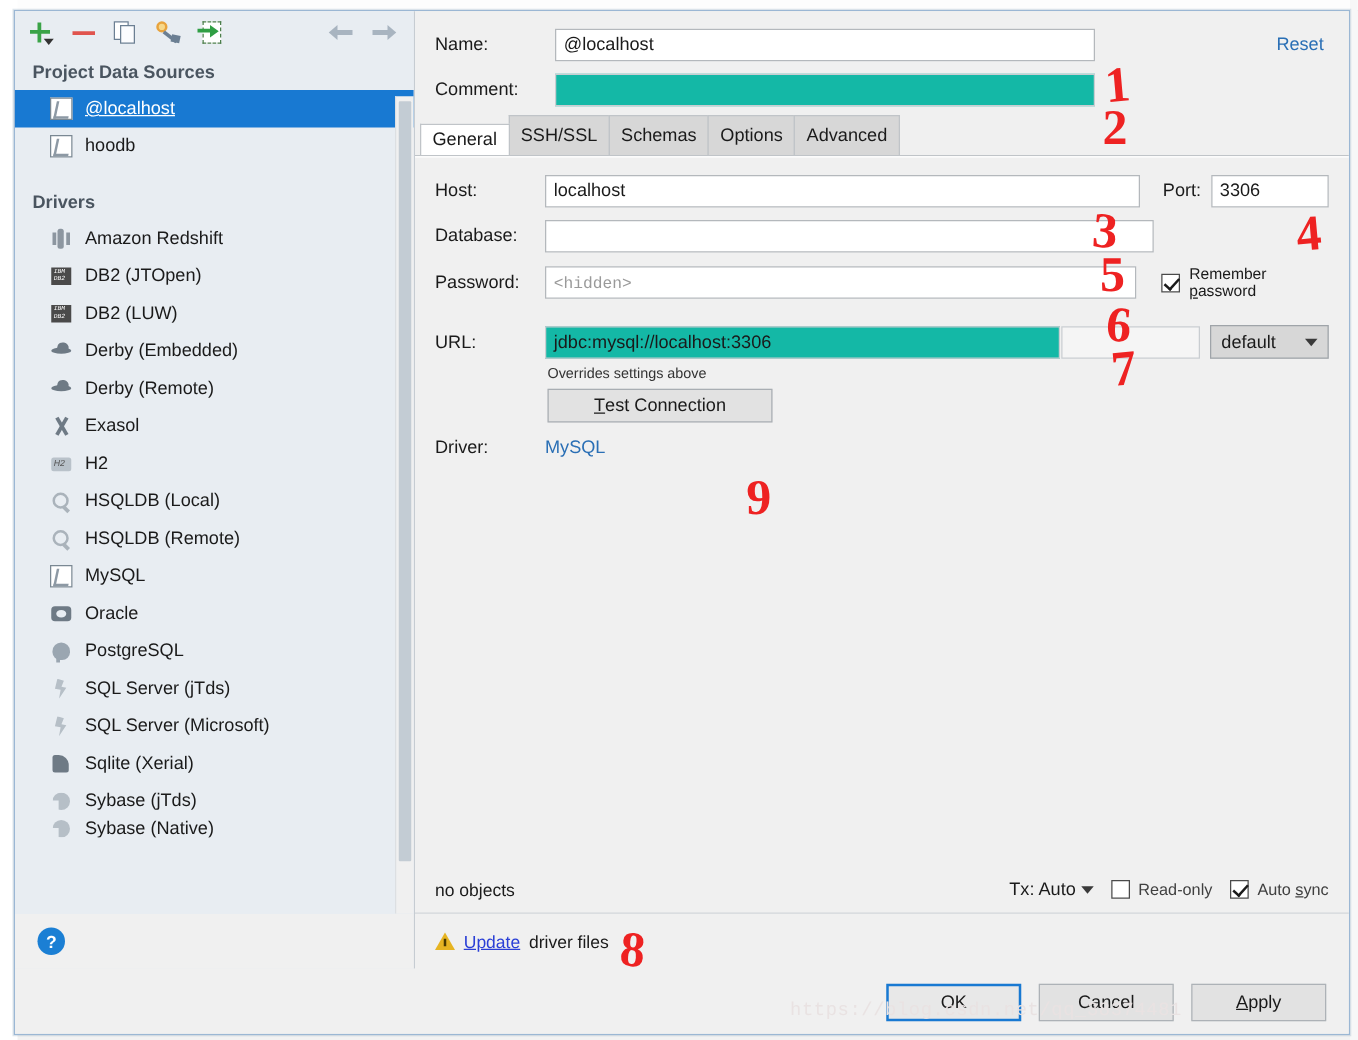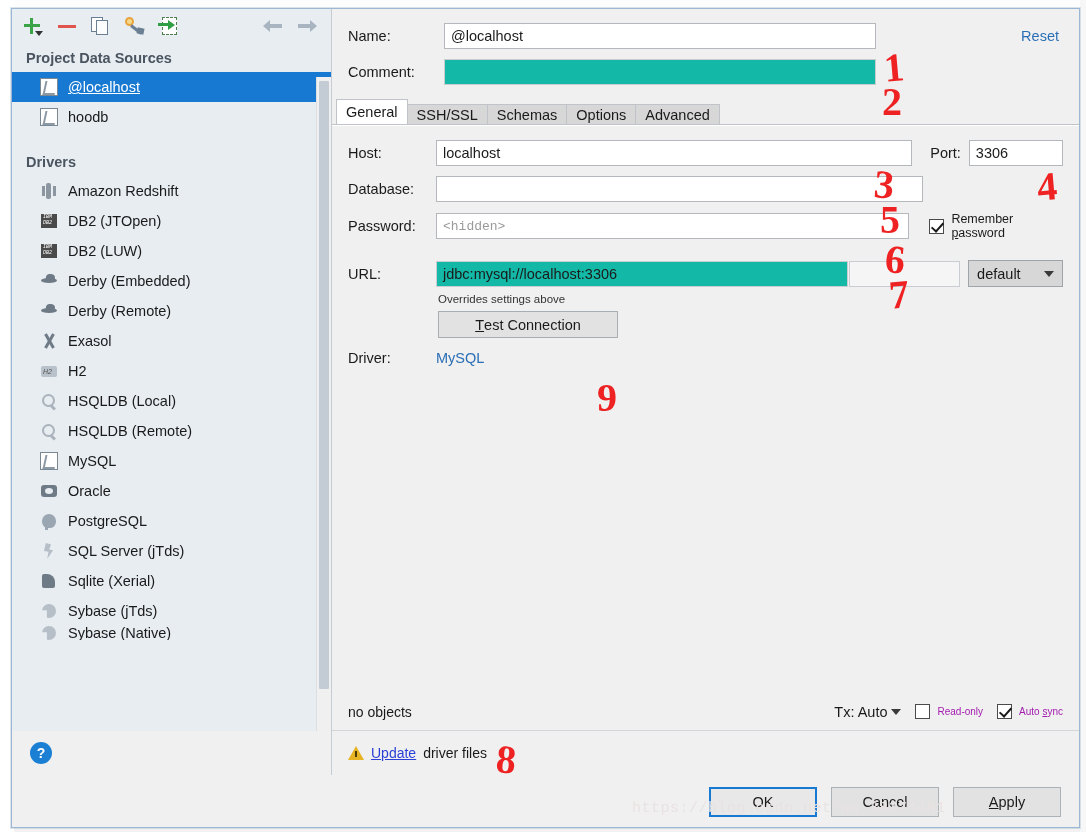--- a/index.html
+++ b/index.html
@@ -203,21 +203,21 @@
   }
 
   
   #tabsrow {
     display: flex; align-items: flex-end; padding-left: 4px;
     margin-top: 4px; height: 26px;
     border-bottom: 1px solid #c0c4c8;
     position: relative;
   }
   .tab {
-    height: 20px; padding: 0 9px; font-size: 14.5px; color: #1a1a1a;
+    height: 32px; padding: 0 9px; font-size: 14.5px; color: #1a1a1a;
     display: flex; align-items: center; cursor: default;
     background: #d7d7d7; border: 1px solid #c0c4c8; border-bottom: none;
     margin-right: -1px;
   }
   .tab.active {
     background: #ffffff; border-color: #c0c4c8; height: 25px;
     position: relative; z-index: 2;
   }
 
   
@@ -272,21 +272,21 @@
     height: 38px; display: flex; align-items: center;
     padding: 0 16px 0 16px;
     border-bottom: 1px solid #d2d6da;
   }
   #noobjects { font-size: 14px; color: #1a1a1a; }
   #statusrow .right { margin-left: auto; display: flex; align-items: center; gap: 14px; }
   .txsel { display: flex; align-items: center; gap: 4px; font-size: 14.5px; color: #1a1a1a; cursor: default; }
   .chev { width: 0; height: 0; border-left: 5px solid transparent; border-right: 5px solid transparent;
           border-top: 6px solid #3a3a3a; }
   .chkgrp { display: flex; align-items: center; gap: 7px; cursor: default; }
-  .chkgrp .lbl2 { font-size: 10px; color: #a21caf; }
+  .chkgrp .lbl2 { font-size: 13px; color: #404040; }
 
   
   #updatebar {
     position: absolute; left: 0; right: 0; bottom: 0;
     height: 44px; display: flex; align-items: center; padding-left: 16px; gap: 7px;
   }
   .warnicon { width: 16px; height: 14px; position: relative; flex: 0 0 auto; }
   .warnicon .tri {
     position: absolute; left: 0; top: 0; width: 0; height: 0;
     border-left: 8px solid transparent; border-right: 8px solid transparent;
@@ -488,20 +488,26 @@
           <span class="lbl">PostgreSQL</span>
         </div>
 
         <div class="listrow">
           <span class="rowicon">
               <i class="g-sqlsrv"></i>
             </span>
           <span class="lbl">SQL Server (jTds)</span>
         </div>
 
+        <div class="listrow">
+          <span class="rowicon">
+              <i class="g-sqlsrv"></i>
+            </span>
+          <span class="lbl">SQL Server (Microsoft)</span>
+        </div>
 
         <div class="listrow">
           <span class="rowicon">
               <i class="g-sqlite"></i>
             </span>
           <span class="lbl">Sqlite (Xerial)</span>
         </div>
 
         <div class="listrow">
           <span class="rowicon">

